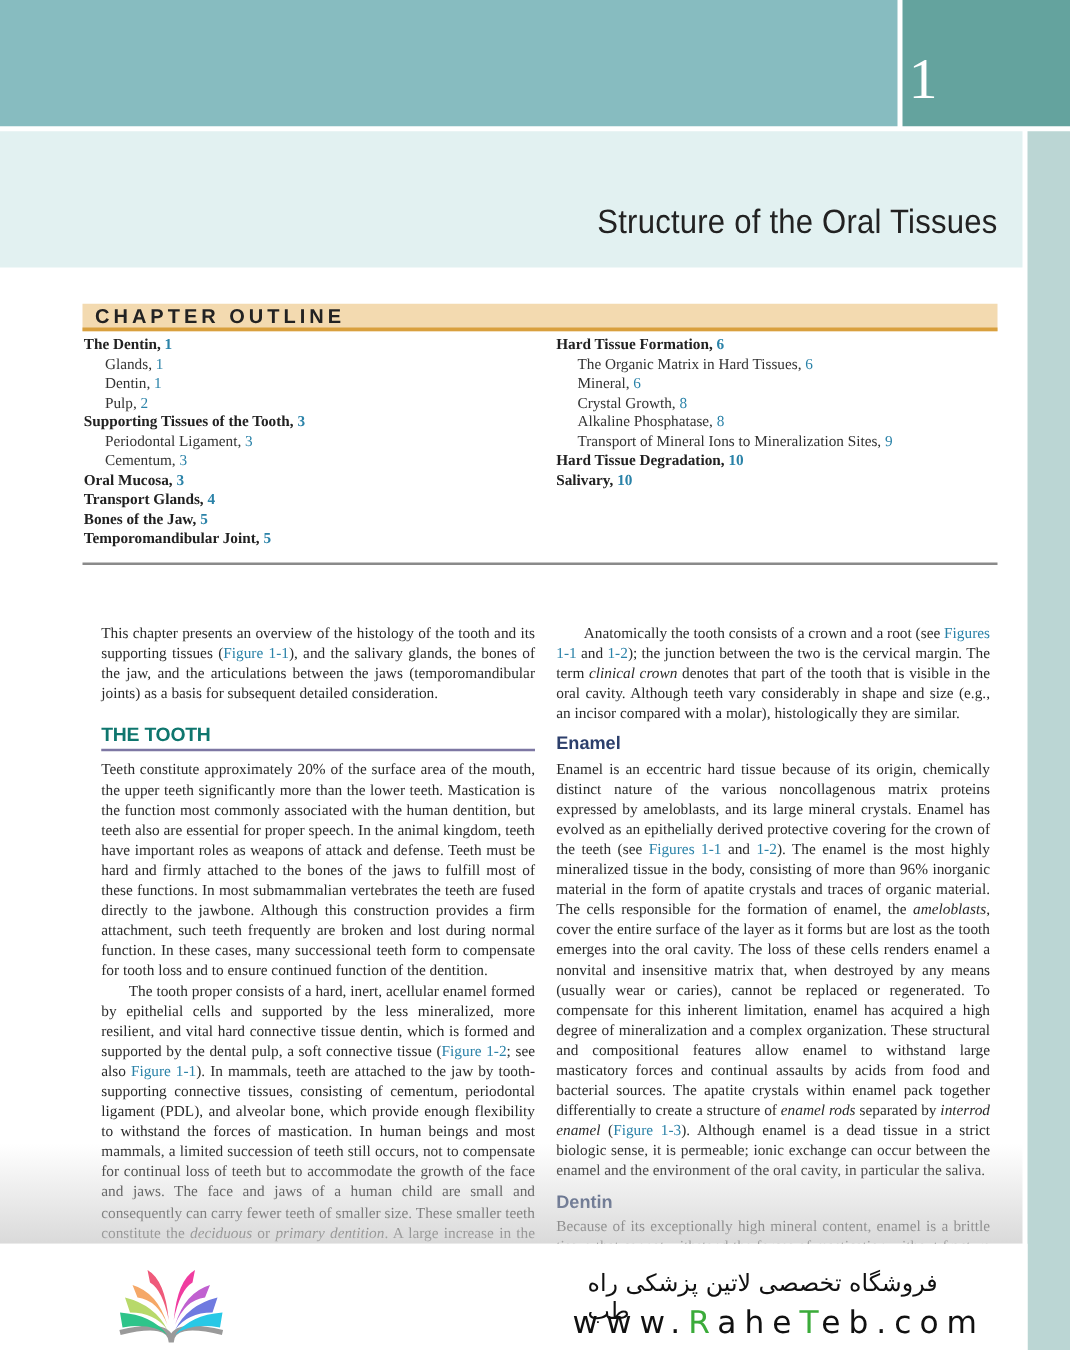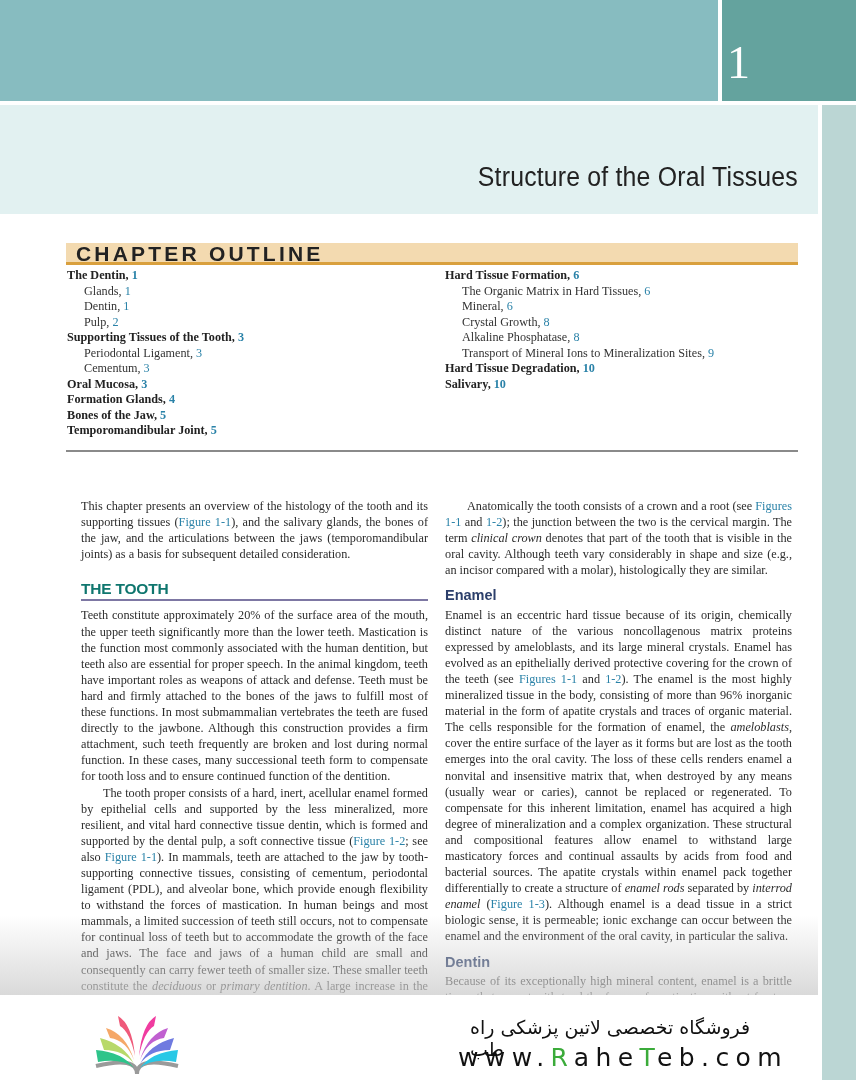--- a/index.html
+++ b/index.html
@@ -7,21 +7,21 @@
          font-family:"Liberation Serif", "DejaVu Serif", serif; color:#222; }
   .abs { position:absolute; }
   #top-bar { left:0; top:0; width:718px; height:101px; background:#87bcc0; }
   #chapter-box { left:722px; top:0; width:134px; height:101px; background:#64a39e; }
   #chapter-num { left:727px; top:40px; font-family:"Liberation Serif", serif; font-size:46px; color:#ffffff; line-height:1; }
   #title-band { left:0; top:105px; width:818px; height:109px; background:#e2f1f1; }
   #chapter-title { right:58px; top:162px; font-family:"Liberation Sans", sans-serif; font-size:27px; font-weight:normal; color:#222; letter-spacing:0.2px; transform:scaleX(0.92); transform-origin:right; }
   #side-strip { left:822px; top:105px; width:34px; height:975px; background:#bbd6d4; }
 
   #outline-band { left:66px; top:243px; width:732px; height:19px; background:#f3dab0; border-bottom:3px solid #d9a03e; }
-  #outline-title { left:76px; top:244px; font-family:"Liberation Sans", sans-serif; font-weight:bold; font-size:21px; letter-spacing:3.2px; color:#222; line-height:19px; }
+  #outline-title { left:76px; top:244px; font-family:"Liberation Sans", sans-serif; font-weight:bold; font-size:16px; letter-spacing:3.2px; color:#222; line-height:19px; }
   .outline-col { position:absolute; top:268px; font-size:12.2px; line-height:15.5px; }
   .outline-col .row { white-space:nowrap; }
   .outline-col .row.l1 { font-weight:bold; color:#222; }
   .outline-col .row.l2 { padding-left:17px; color:#333; }
   .outline-col .pg { color:#2a82a8; font-weight:normal; }
   .outline-col .row.l1 .pg { font-weight:bold; }
   #outline-left { left:67px; }
   #outline-right { left:445px; }
   #outline-rule { left:66px; top:450px; width:732px; height:0; border-top:2px solid #8a8a8a; }
 
@@ -56,21 +56,21 @@
 <div class="abs" id="outline-title">CHAPTER OUTLINE</div>
 <div class="outline-col" id="outline-left">
     <div class="row l1"><span>The Dentin,</span> <span class="pg">1</span></div>
     <div class="row l2"><span>Glands,</span> <span class="pg">1</span></div>
     <div class="row l2"><span>Dentin,</span> <span class="pg">1</span></div>
     <div class="row l2"><span>Pulp,</span> <span class="pg">2</span></div>
     <div class="row l1"><span>Supporting Tissues of the Tooth,</span> <span class="pg">3</span></div>
     <div class="row l2"><span>Periodontal Ligament,</span> <span class="pg">3</span></div>
     <div class="row l2"><span>Cementum,</span> <span class="pg">3</span></div>
     <div class="row l1"><span>Oral Mucosa,</span> <span class="pg">3</span></div>
-    <div class="row l1"><span>Formation Glands,</span> <span class="pg">4</span></div>
+    <div class="row l1"><span>Transport Glands,</span> <span class="pg">4</span></div>
     <div class="row l1"><span>Bones of the Jaw,</span> <span class="pg">5</span></div>
     <div class="row l1"><span>Temporomandibular Joint,</span> <span class="pg">5</span></div>
   </div>
 <div class="outline-col" id="outline-right">
     <div class="row l1"><span>Hard Tissue Formation,</span> <span class="pg">6</span></div>
     <div class="row l2"><span>The Organic Matrix in Hard Tissues,</span> <span class="pg">6</span></div>
     <div class="row l2"><span>Mineral,</span> <span class="pg">6</span></div>
     <div class="row l2"><span>Crystal Growth,</span> <span class="pg">8</span></div>
     <div class="row l2"><span>Alkaline Phosphatase,</span> <span class="pg">8</span></div>
     <div class="row l2"><span>Transport of Mineral Ions to Mineralization Sites,</span> <span class="pg">9</span></div>

